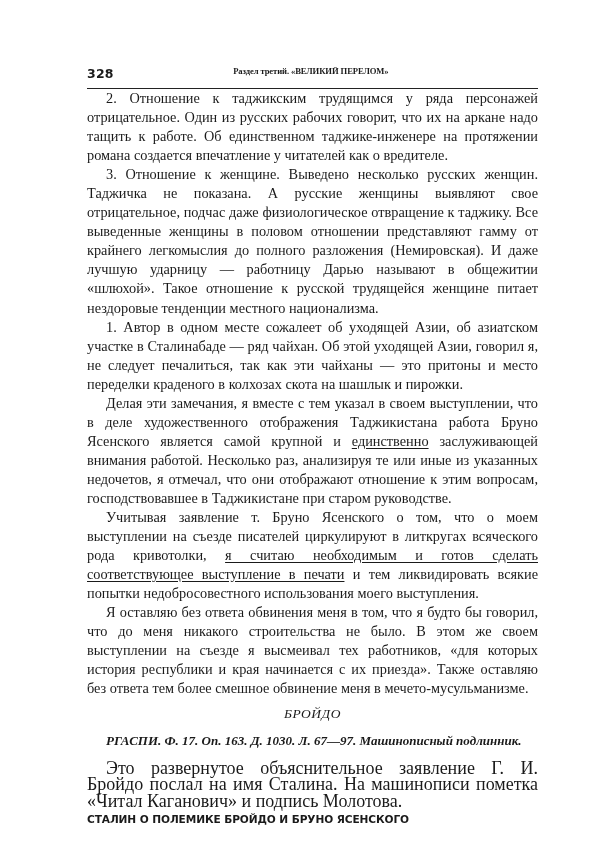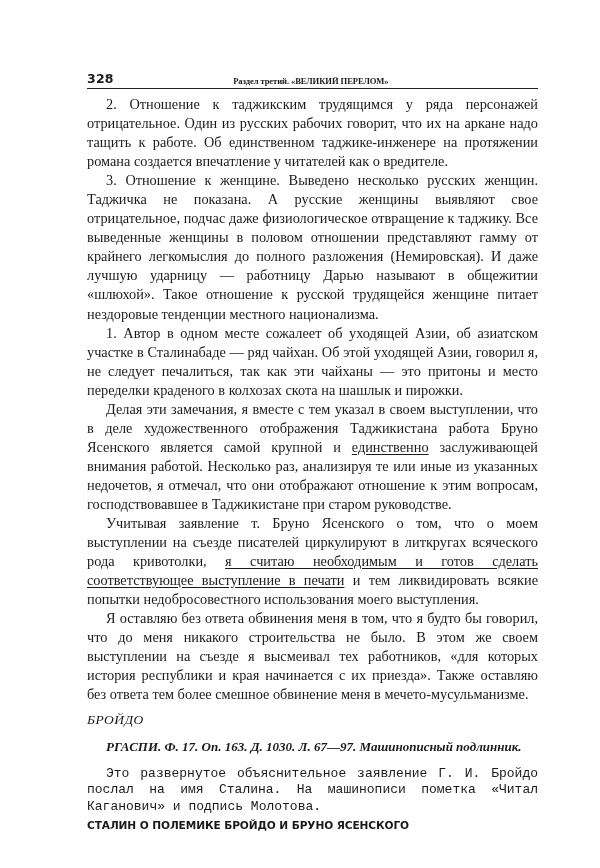--- a/index.html
+++ b/index.html
@@ -1,28 +1,28 @@
 <!DOCTYPE html>
 <html><head>
   <meta charset="utf-8">
   <style>
     html, body { margin: 0; padding: 0; background: #ffffff; }
     body { width: 600px; height: 868px; position: relative; overflow: hidden; color: #1a1a1a; }
     .page { position: absolute; left: 87px; top: 66px; width: 451px; }
-    .running-head { display: flex; align-items: flex-end; justify-content: space-between; border-bottom: 1.5px solid #222; padding-bottom: 2px; height: 20px; }
+    .running-head { display: flex; align-items: flex-start; justify-content: space-between; border-bottom: 1.5px solid #222; padding-bottom: 2px; height: 20px; }
     .page-number { font-family: "DejaVu Sans", sans-serif; font-weight: bold; font-size: 12.5px; letter-spacing: 0.2px; }
     .section-title { font-family: Liberation Serif, serif; font-size: 8.6px; font-weight: bold; flex: 1; text-align: center; padding-right: 30px; letter-spacing: -0.1px; }
     .body-text { font-family: "Liberation Serif", serif; font-size: 14.3px; line-height: 19.05px; text-align: justify; margin: 0; }
     .body-text p { margin: 0; text-indent: 19px; }
-    .body-block { margin-top: 6px; }
+    .body-block { }
     u { text-decoration: underline; text-underline-offset: 2px; }
-    .signature { font-family: "Liberation Serif", serif; font-style: italic; font-size: 13.5px; text-align: left; margin-top: 7px; letter-spacing: 0.5px; }
+    .signature { font-family: "Liberation Serif", serif; font-style: italic; font-size: 13.5px; text-align: center; margin-top: 7px; letter-spacing: 0.5px; }
     .date-line { font-family: "Liberation Serif", serif; font-style: italic; font-size: 13px; margin-top: 11px; }
     .archive-ref { font-family: "Liberation Serif", serif; font-style: italic; font-weight: bold; font-size: 13px; margin-top: 11px; padding-left: 19px; }
-    .note { font-family: Liberation Mono, monospace; font-size: 13px; line-height: 16.5px; margin-top: 11px; text-align: justify; }
+    .note { font-family: Liberation Serif, serif; font-size: 18px; line-height: 16.5px; margin-top: 11px; text-align: justify; }
     .note p { margin: 0; text-indent: 19px; }
     .doc-number { font-family: "DejaVu Sans", sans-serif; font-weight: bold; font-size: 11.5px; margin-top: 24px; }
     .doc-title { font-family: "DejaVu Sans", sans-serif; font-weight: bold; font-size: 10.6px; margin-top: 4px; letter-spacing: -0.1px; }
   </style>
 </head>
 <body>
 
 <div class="page">
 
   <div class="running-head">

